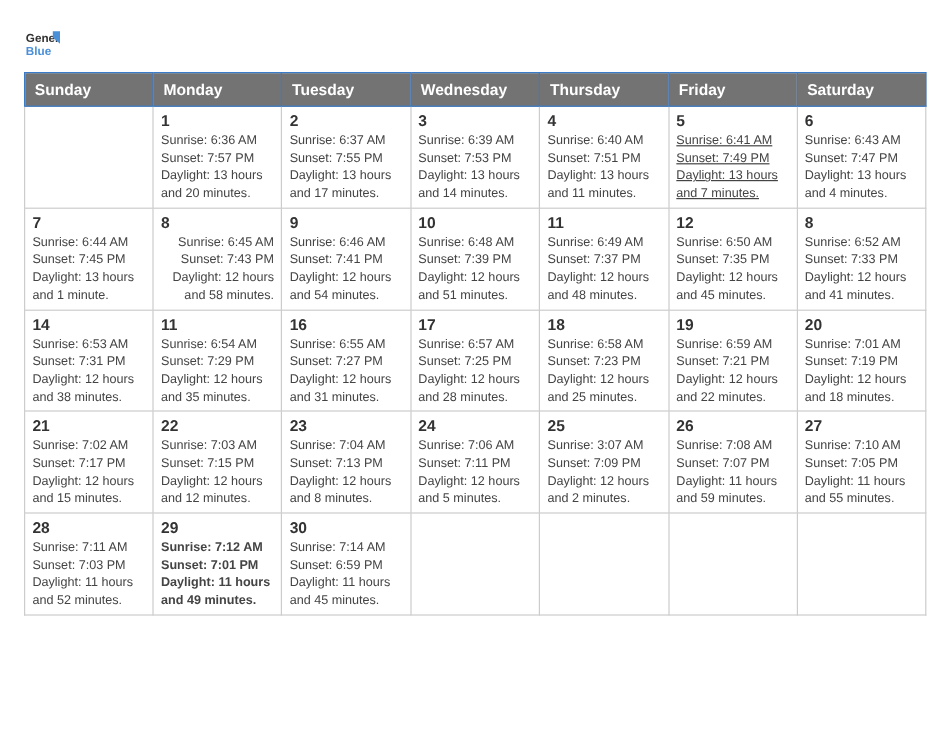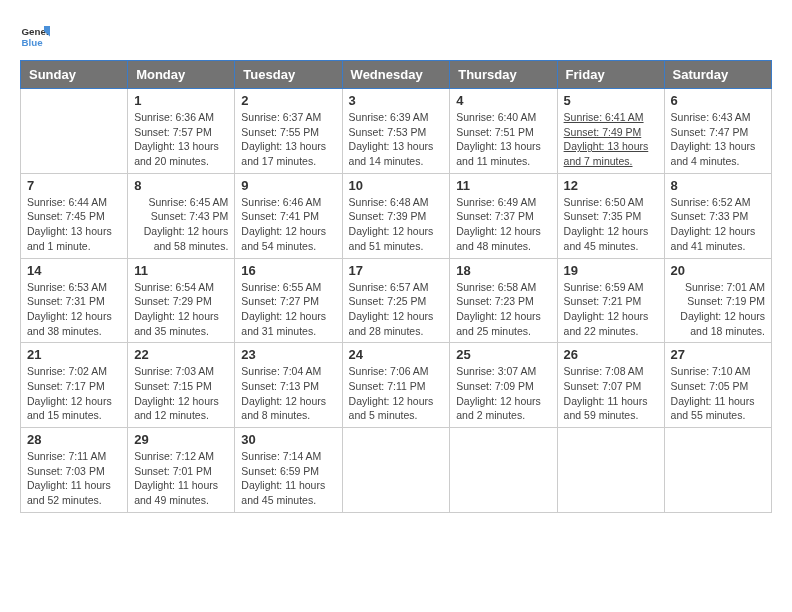--- a/index.html
+++ b/index.html
@@ -246,21 +246,21 @@
         </td>
         <td>
           <span class="day-number">19</span>
           <div class="day-info" style="white-space: pre-line;">Sunrise: 6:59 AM
 Sunset: 7:21 PM
 Daylight: 12 hours
 and 22 minutes.</div>
         </td>
         <td>
           <span class="day-number">20</span>
-          <div class="day-info" style="white-space: pre-line; text-align: right;">Sunrise: 7:01 AM
+          <div class="day-info" style="white-space: pre-line;">Sunrise: 7:01 AM
 Sunset: 7:19 PM
 Daylight: 12 hours
 and 18 minutes.</div>
         </td>
       </tr>
       <tr class="week-row">
         <td>
           <span class="day-number">21</span>
           <div class="day-info" style="white-space: pre-line;">Sunrise: 7:02 AM
 Sunset: 7:17 PM
@@ -313,21 +313,21 @@
       <tr class="week-row">
         <td>
           <span class="day-number">28</span>
           <div class="day-info" style="white-space: pre-line;">Sunrise: 7:11 AM
 Sunset: 7:03 PM
 Daylight: 11 hours
 and 52 minutes.</div>
         </td>
         <td>
           <span class="day-number">29</span>
-          <div class="day-info" style="white-space: pre-line;">Sunrise: 7:12 AM
+          <div class="day-info" style="white-space: pre-line; font-weight: bold;">Sunrise: 7:12 AM
 Sunset: 7:01 PM
 Daylight: 11 hours
 and 49 minutes.</div>
         </td>
         <td>
           <span class="day-number">30</span>
           <div class="day-info" style="white-space: pre-line;">Sunrise: 7:14 AM
 Sunset: 6:59 PM
 Daylight: 11 hours
 and 45 minutes.</div>

